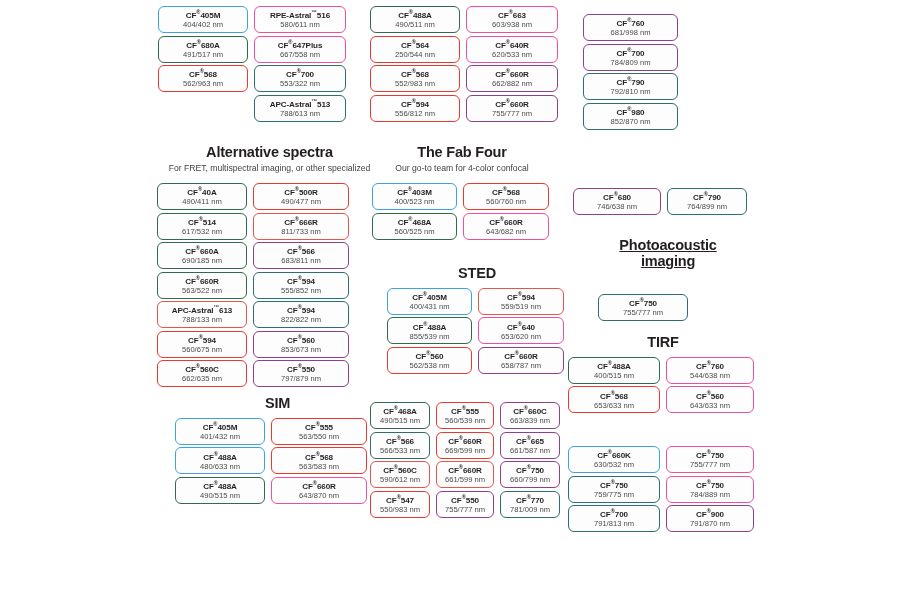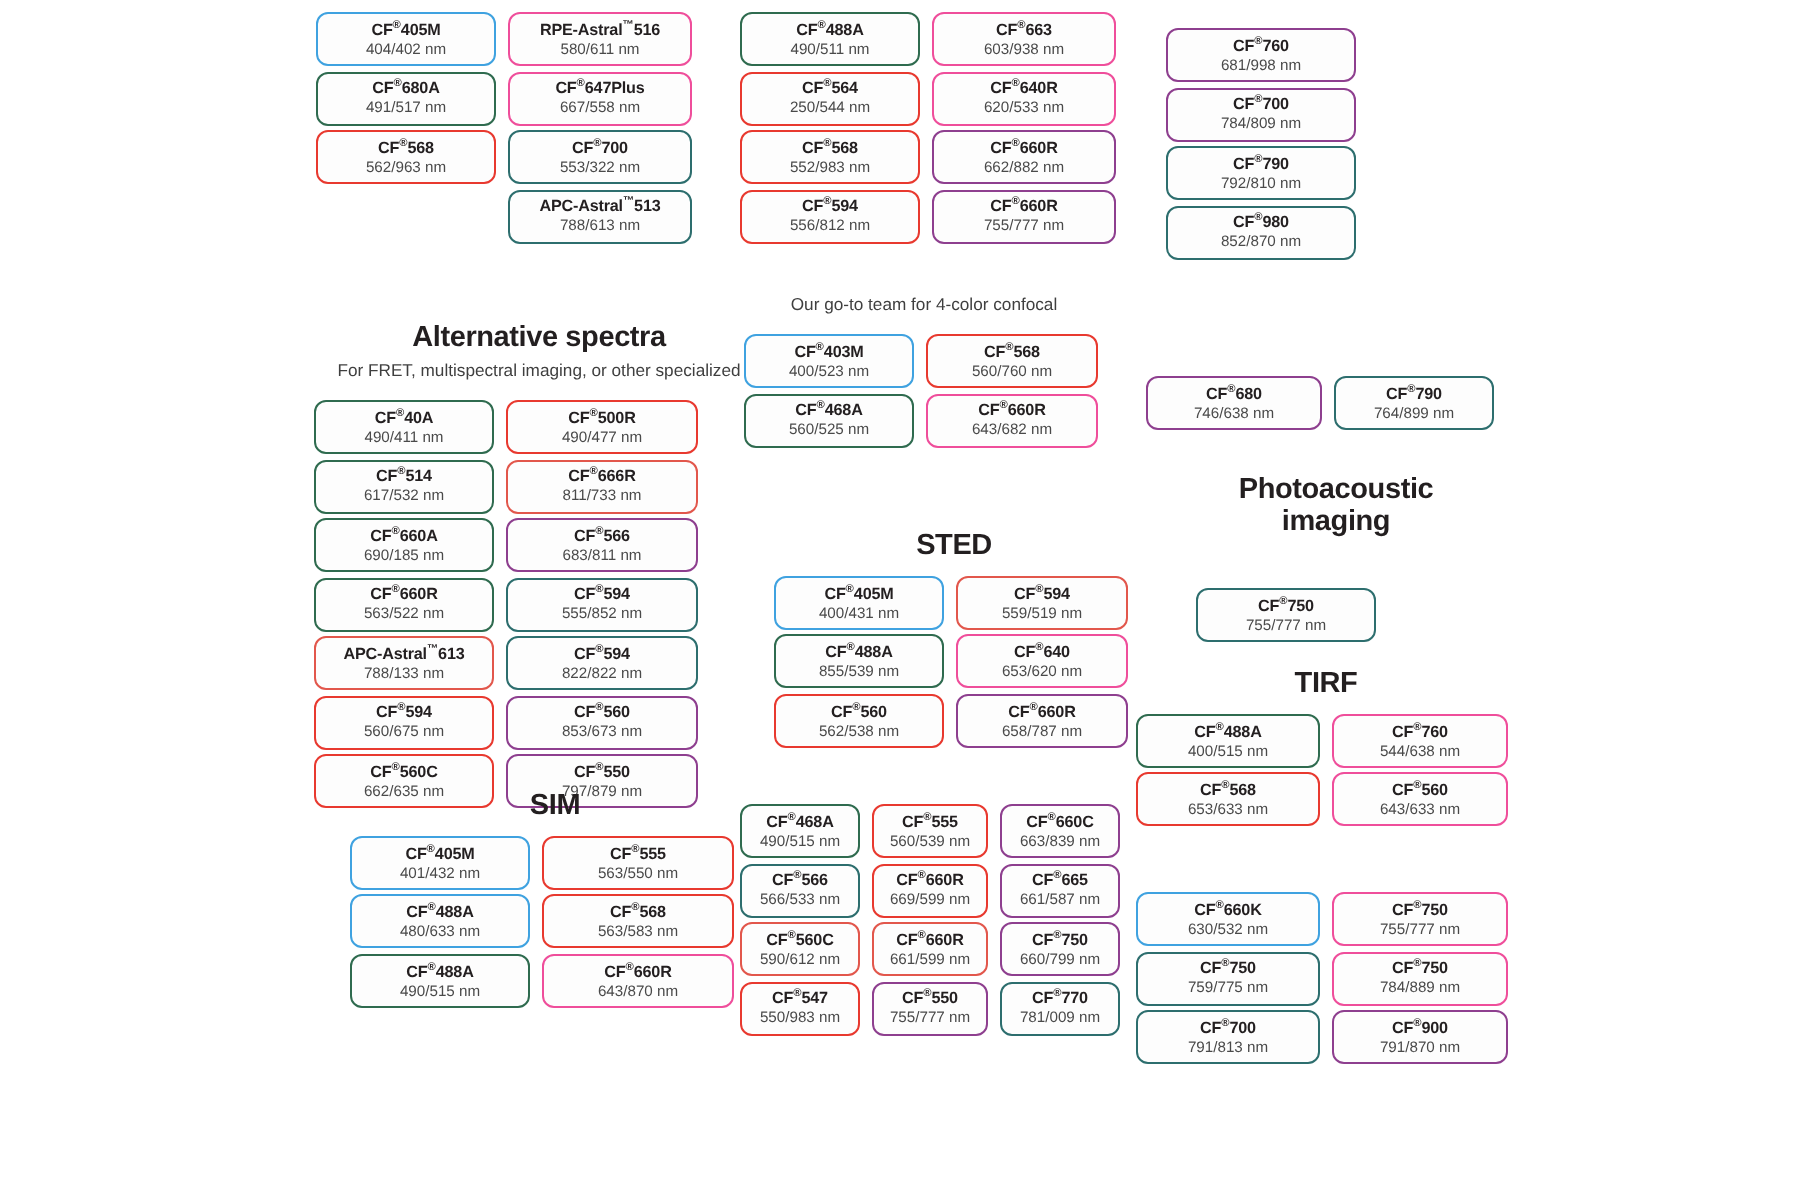--- a/index.html
+++ b/index.html
@@ -184,21 +184,21 @@
             <div class="dye-name"><span>CF</span><span class="reg">®</span><span>790</span></div>
             <div class="dye-spec">792/810 nm</div>
           </div>
           <div class="dye" style="height: 27px; border-color: rgb(45, 110, 110);">
             <div class="dye-name"><span>CF</span><span class="reg">®</span><span>980</span></div>
             <div class="dye-spec">852/870 nm</div>
           </div>
         </div>
       </div>
     </div>
-    <div class="group" style="left: 157px; top: 162px;">
+    <div class="group" style="left: 157px; top: 145px;">
       <div class="group-title" style="width: 225px;">Alternative spectra</div>
       <div class="group-sub" style="width: 225px;">For FRET, multispectral imaging, or other specialized</div>
       <div class="cols" style="gap: 6px; margin-top: 10px;">
         <div class="col" style="gap: 2.5px; width: 90px;">
           <div class="dye" style="height: 27px; border-color: rgb(47, 107, 79);">
             <div class="dye-name"><span>CF</span><span class="reg">®</span><span>40A</span></div>
             <div class="dye-spec">490/411 nm</div>
           </div>
           <div class="dye" style="height: 27px; border-color: rgb(47, 107, 79);">
             <div class="dye-name"><span>CF</span><span class="reg">®</span><span>514</span></div>
@@ -251,20 +251,21 @@
             <div class="dye-spec">853/673 nm</div>
           </div>
           <div class="dye" style="height: 27px; border-color: rgb(142, 63, 143);">
             <div class="dye-name"><span>CF</span><span class="reg">®</span><span>550</span></div>
             <div class="dye-spec">797/879 nm</div>
           </div>
         </div>
       </div>
     </div>
     <div class="group" style="left: 372px; top: 145px;">
+      <div class="group-title" style="width: 180px;">The Fab Four</div>
       <div class="group-sub" style="width: 180px;">Our go-to team for 4-color confocal</div>
       <div class="cols" style="gap: 6px; margin-top: 10px;">
         <div class="col" style="gap: 2.5px; width: 85px;">
           <div class="dye" style="height: 27px; border-color: rgb(63, 162, 224);">
             <div class="dye-name"><span>CF</span><span class="reg">®</span><span>403M</span></div>
             <div class="dye-spec">400/523 nm</div>
           </div>
           <div class="dye" style="height: 27px; border-color: rgb(47, 107, 79);">
             <div class="dye-name"><span>CF</span><span class="reg">®</span><span>468A</span></div>
             <div class="dye-spec">560/525 nm</div>
@@ -325,21 +326,21 @@
         </div>
         <div class="col" style="gap: 2.5px; width: 80px;">
           <div class="dye" style="height: 27px; border-color: rgb(45, 110, 110);">
             <div class="dye-name"><span>CF</span><span class="reg">®</span><span>790</span></div>
             <div class="dye-spec">764/899 nm</div>
           </div>
         </div>
       </div>
     </div>
     <div class="group" style="left: 598px; top: 238px;">
-      <div class="group-title" style="width: 140px;">Photoacoustic
+      <div class="group-title" style="width: 140px; text-decoration: underline;">Photoacoustic
 imaging</div>
       <div class="cols" style="gap: 6px; margin-top: 24px;">
         <div class="col" style="gap: 2.5px; width: 90px;">
           <div class="dye" style="height: 27px; border-color: rgb(45, 110, 110);">
             <div class="dye-name"><span>CF</span><span class="reg">®</span><span>750</span></div>
             <div class="dye-spec">755/777 nm</div>
           </div>
         </div>
       </div>
     </div>

